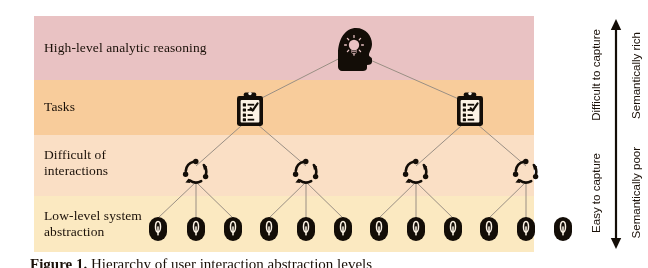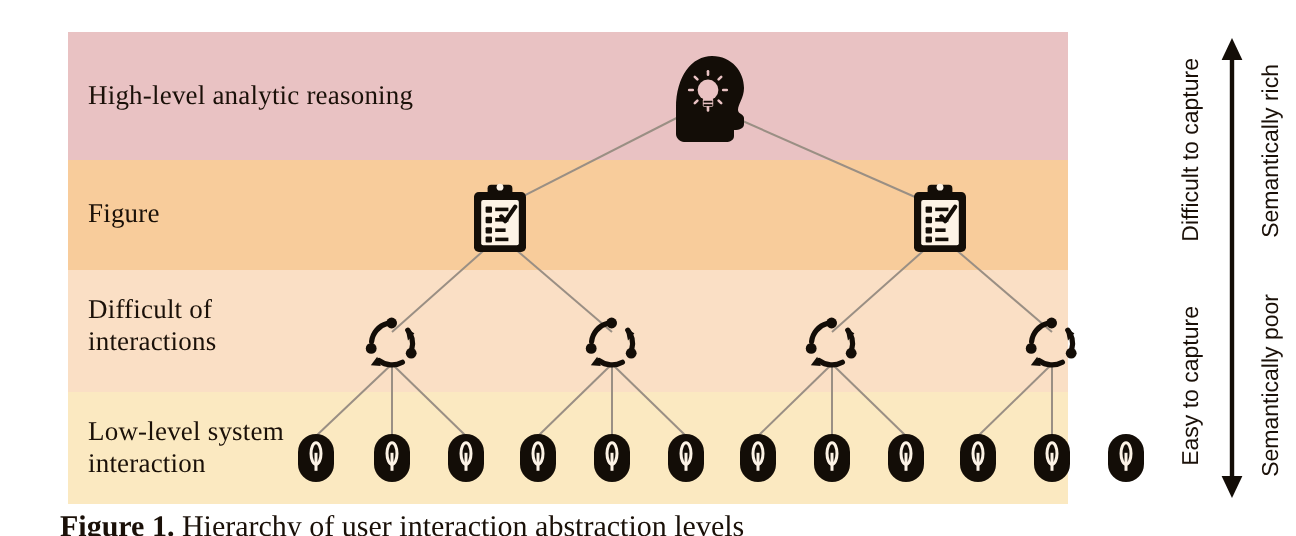--- a/index.html
+++ b/index.html
@@ -83,25 +83,25 @@
 <body>
 
 <div id="figure">
 
   <div class="band" id="band-reasoning"></div>
   <div class="band" id="band-tasks"></div>
   <div class="band" id="band-sequence"></div>
   <div class="band" id="band-lowlevel"></div>
 
   <div class="band-label" id="label-reasoning">High-level analytic reasoning</div>
-  <div class="band-label" id="label-tasks">Figure</div>
+  <div class="band-label" id="label-tasks">Tasks</div>
   <div class="band-label" id="label-sequence">Difficult of
 interactions</div>
   <div class="band-label" id="label-lowlevel">Low-level system
-interaction</div>
+abstraction</div>
 
   <svg id="edges" viewBox="0 0 648 268">
     <g stroke="#9a8f84" stroke-width="1" fill="none">
 
       <path d="M352,52 L250,104"></path>
       <path d="M352,52 L470,104"></path>
 
       <path d="M250,118 L196,166"></path>
       <path d="M250,118 L306,166"></path>
 

